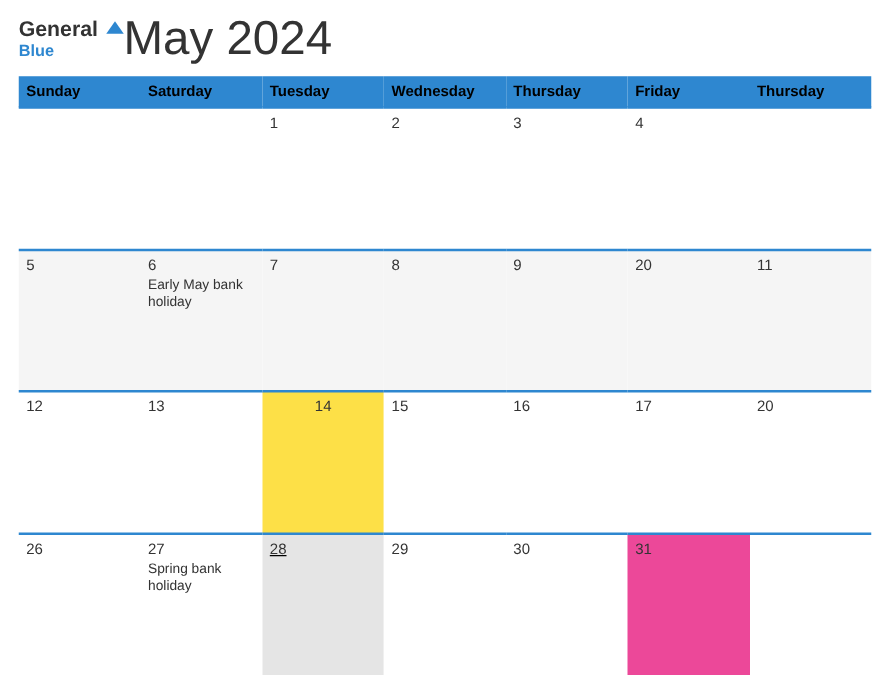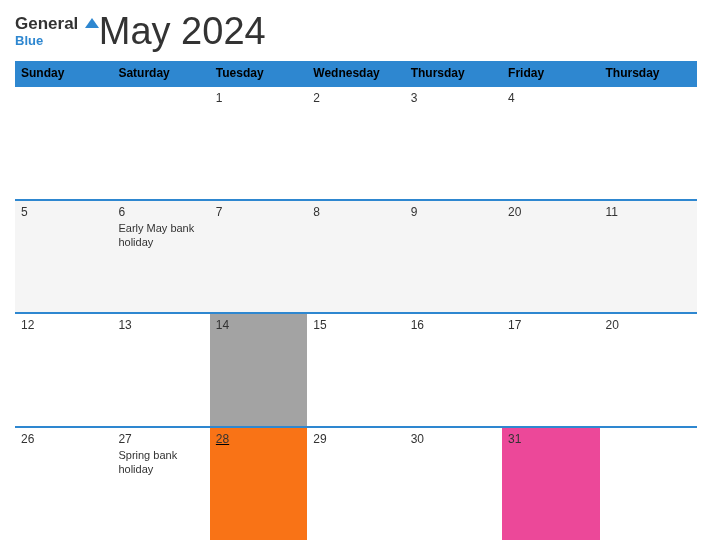--- a/index.html
+++ b/index.html
@@ -172,21 +172,21 @@
             <span class="day-number">11</span>
           </td>
         </tr>
         <tr class="week-row">
           <td style="background: rgb(255, 255, 255);">
             <span class="day-number">12</span>
           </td>
           <td style="background: rgb(255, 255, 255);">
             <span class="day-number">13</span>
           </td>
-          <td style="background: #a3a3a3;">
+          <td style="background: #fde047; text-align: center;">
             <span class="day-number">14</span>
           </td>
           <td style="background: rgb(255, 255, 255);">
             <span class="day-number">15</span>
           </td>
           <td style="background: rgb(255, 255, 255);">
             <span class="day-number">16</span>
           </td>
           <td style="background: rgb(255, 255, 255);">
             <span class="day-number">17</span>
@@ -196,21 +196,21 @@
           </td>
         </tr>
         <tr class="week-row">
           <td style="background: rgb(255, 255, 255);">
             <span class="day-number">26</span>
           </td>
           <td style="background: rgb(255, 255, 255);">
             <span class="day-number">27</span>
             <div class="event-text">Spring bank holiday</div>
           </td>
-          <td style="background: #f97316; text-decoration: underline;">
+          <td style="background: #e5e5e5; text-decoration: underline;">
             <span class="day-number">28</span>
           </td>
           <td style="background: rgb(255, 255, 255);">
             <span class="day-number">29</span>
           </td>
           <td style="background: rgb(255, 255, 255);">
             <span class="day-number">30</span>
           </td>
           <td style="background: #ec4899;">
             <span class="day-number">31</span>

